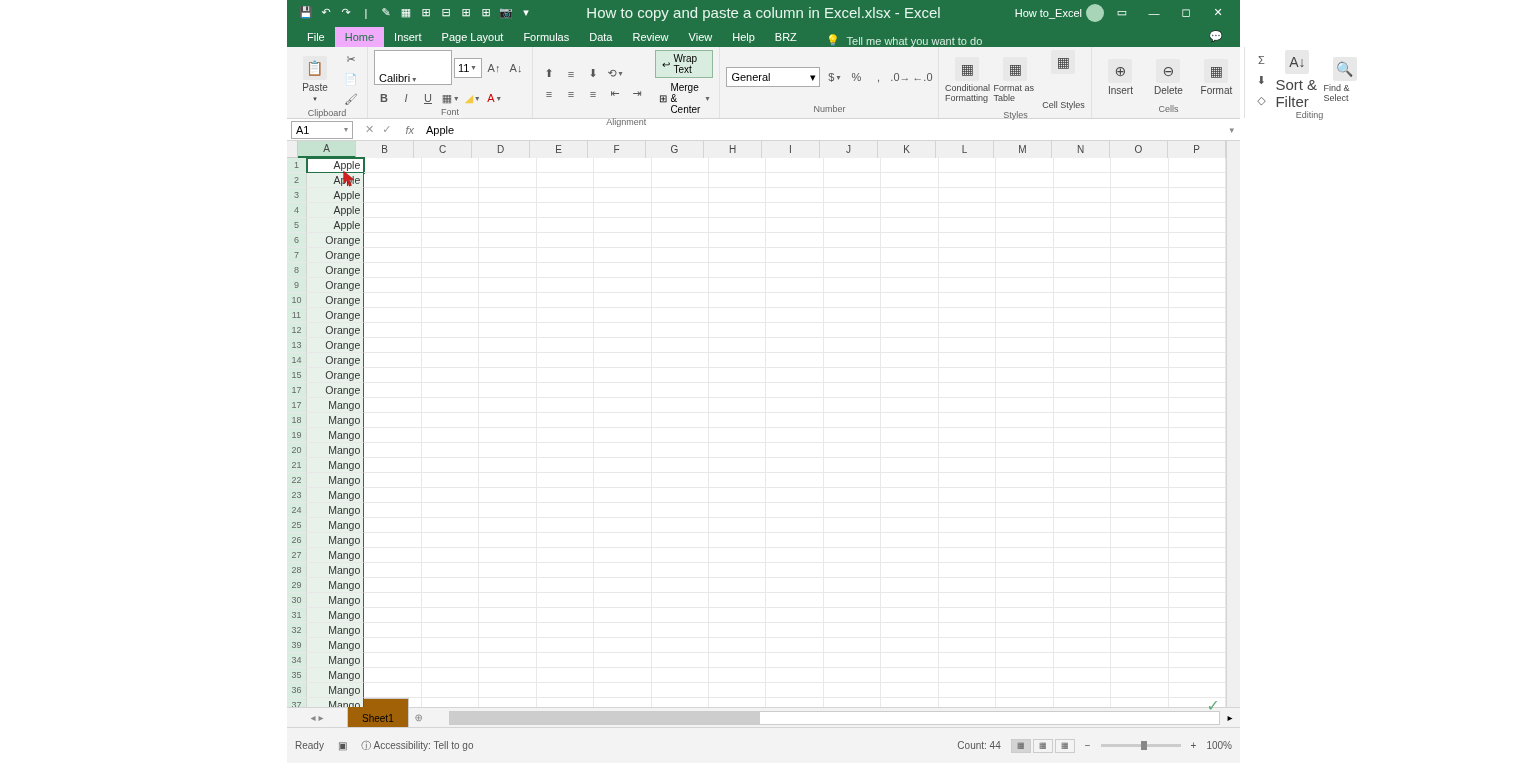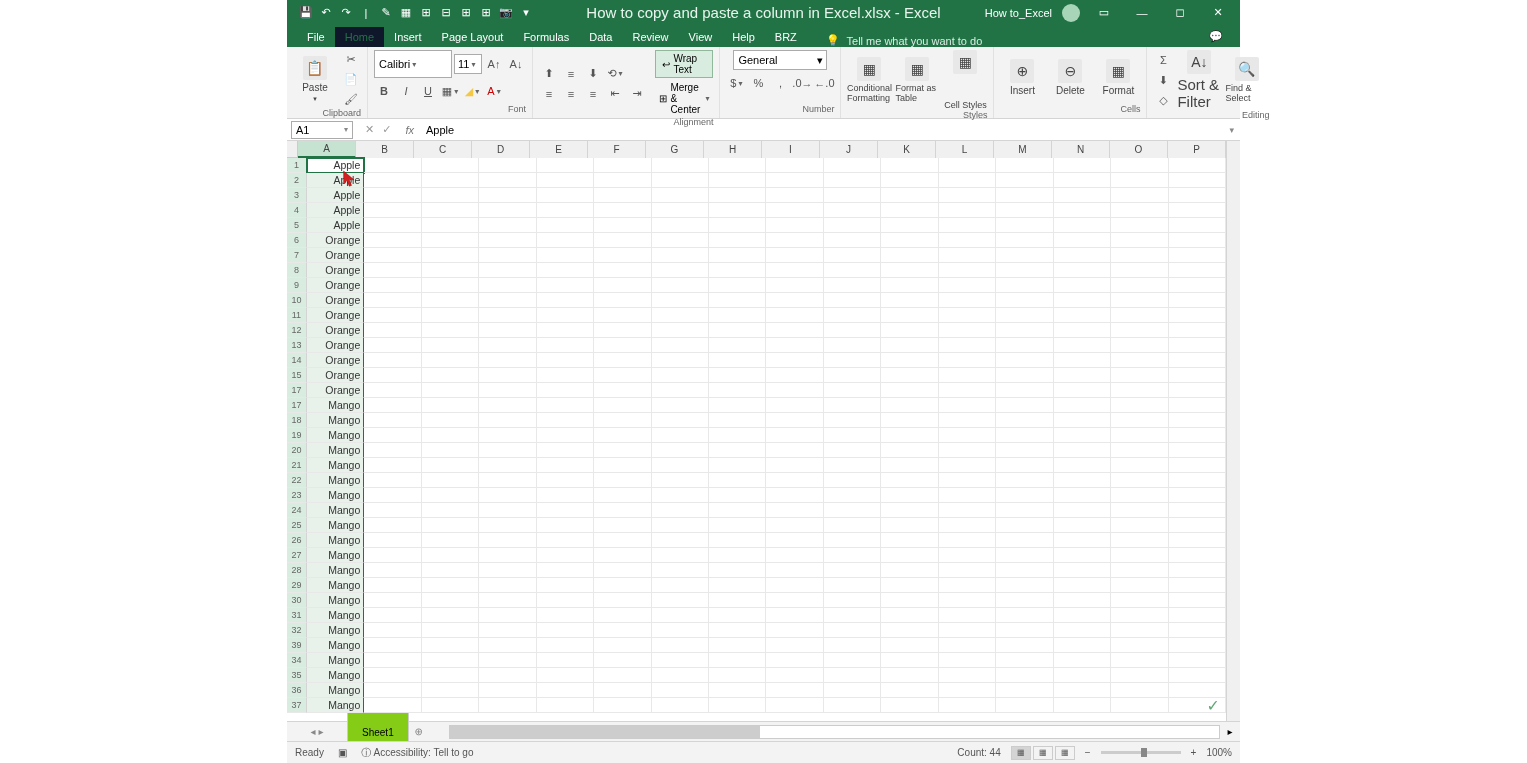--- a/index.html
+++ b/index.html
@@ -4,41 +4,41 @@
 <style>
 * { margin: 0; padding: 0; box-sizing: border-box; font-family: 'Segoe UI', Tahoma, sans-serif; }
 body { background: #fff; width: 1527px; height: 763px; position: relative; }
 .app-window { position: absolute; left: 287px; top: 0; width: 953px; height: 763px; background: #fff; display: flex; flex-direction: column; }
 
 
 .title-bar { height: 25px; background: #217346; display: flex; align-items: center; color: #fff; font-size: 11px; position: relative; }
 .qat { display: flex; align-items: center; gap: 6px; padding-left: 12px; }
 .qat-icon { width: 14px; height: 14px; display: flex; align-items: center; justify-content: center; font-size: 11px; cursor: pointer; }
 .title-text { position: absolute; left: 50%; transform: translateX(-50%); font-size: 15px; color: #e8f5ed; }
-.title-right { margin-left: auto; display: flex; align-items: center; gap: 10px; padding-right: 8px; }
+.title-right { margin-left: auto; display: flex; align-items: center; gap: 4px; padding-right: 8px; }
 .avatar { width: 18px; height: 18px; border-radius: 50%; background: #a8d5b8; }
 .win-btn { width: 28px; height: 22px; display: flex; align-items: center; justify-content: center; cursor: pointer; font-size: 11px; }
 
 
 .tabs-row { height: 22px; background: #217346; display: flex; align-items: flex-end; padding-left: 10px; color: #fff; font-size: 11px; }
 .tab { padding: 4px 10px; cursor: pointer; }
-.tab.active { background: #0f172a; color: #217346; }
+.tab.active { background: #f0abfc; color: #217346; }
 .tellme { margin-left: 12px; display: flex; align-items: center; gap: 6px; padding: 0 8px; color: #d9ece1; font-size: 11px; }
 .tabs-right { margin-left: auto; padding-right: 10px; display: flex; align-items: center; }
 
 
 .ribbon { height: 72px; background: #f3f3f3; border-bottom: 1px solid #d4d4d4; display: flex; }
 .rb-group { border-right: 1px solid #e1e1e1; padding: 3px 6px; display: flex; flex-direction: column; justify-content: space-between; }
-.rb-group-label { font-size: 9px; color: #666; text-align: right; padding-bottom: 1px; }
+.rb-group-label { font-size: 9px; color: #666; text-align: center; padding-bottom: 1px; }
 .rb-body { flex: 1; display: flex; align-items: center; gap: 4px; }
 .rb-big { display: flex; flex-direction: column; align-items: center; justify-content: center; width: 44px; cursor: pointer; font-size: 10px; color: #444; gap: 2px; }
 .rb-big .ic { width: 24px; height: 24px; background: #e8e8e8; border-radius: 2px; display: flex; align-items: center; justify-content: center; font-size: 14px; }
 .rb-small-col { display: flex; flex-direction: column; gap: 2px; }
 .rb-btn { width: 20px; height: 18px; display: flex; align-items: center; justify-content: center; font-size: 11px; cursor: pointer; color: #555; }
-.font-name { width: 78px; height: 28px; border: 1px solid #ababab; background: #fff; font-size: 11px; padding: 0 4px; display: flex; align-items: center; }
+.font-name { width: 78px; height: 35px; border: 1px solid #ababab; background: #fff; font-size: 11px; padding: 0 4px; display: flex; align-items: flex-end; }
 .font-size { width: 28px; height: 20px; border: 1px solid #ababab; background: #fff; font-size: 11px; padding: 0 3px; display: flex; align-items: center; }
 .rb-row { display: flex; gap: 2px; align-items: center; }
 .wrap-text-btn { display: flex; align-items: center; gap: 3px; border: 1px solid #8fb99a; background: #d9ece0; padding: 2px 6px; font-size: 10px; cursor: pointer; }
 .merge-btn { display: flex; align-items: center; gap: 3px; padding: 2px 4px; font-size: 10px; cursor: pointer; }
 .num-fmt { width: 94px; height: 20px; border: 1px solid #ababab; background: #fff; font-size: 11px; padding: 0 4px; display: flex; align-items: center; justify-content: space-between; }
 .dd-caret::after { content: '▾'; font-size: 8px; color: #666; margin-left: 2px; }
 
 
 .formula-bar { height: 22px; border-bottom: 1px solid #d4d4d4; display: flex; align-items: center; font-size: 11px; }
 .name-box { width: 62px; height: 18px; border: 1px solid #ababab; margin: 0 4px; padding: 0 4px; display: flex; align-items: center; justify-content: space-between; background: #fff; }
@@ -61,27 +61,27 @@
 .col-a.sel-col { background: #e8f2eb; border-right: 1px solid #217346; }
 .active-cell { outline: 2px solid #217346; outline-offset: -1px; background: #fff !important; }
 .vscroll { width: 14px; background: #f0f0f0; border-left: 1px solid #d4d4d4; }
 
 
 .cursor-arrow { position: absolute; left: 55px; top: 11px; width: 16px; height: 20px; z-index: 100; pointer-events: none; }
 
 
 .sheet-bar { height: 20px; border-top: 1px solid #d4d4d4; display: flex; align-items: center; background: #f3f3f3; font-size: 10px; }
 .sheet-nav { width: 60px; display: flex; justify-content: center; gap: 4px; color: #888; }
-.sheet-tab { padding: 14px 14px; background: #84cc16; border: 1px solid #ccc; border-bottom: none; cursor: pointer; }
+.sheet-tab { padding: 14px 14px; background: #a16207; border: 1px solid #ccc; border-bottom: none; cursor: pointer; }
 .sheet-add { width: 20px; text-align: center; color: #888; cursor: pointer; }
 .hscroll-area { flex: 1; margin-left: 20px; height: 14px; border: 1px solid #ccc; background: #fff; position: relative; }
 .hscroll-thumb { position: absolute; left: 0; width: 310px; height: 100%; background: #cdcdcd; }
 
 
-.status-bar { height: 22px; background: #f3f3f3; border-top: 1px solid #d4d4d4; display: flex; align-items: center; font-size: 10px; color: #555; padding: 0 8px; gap: 14px; }
+.status-bar { height: 36px; background: #f3f3f3; border-top: 1px solid #d4d4d4; display: flex; align-items: center; font-size: 10px; color: #555; padding: 0 8px; gap: 14px; }
 .status-right { margin-left: auto; display: flex; align-items: center; gap: 10px; }
 .view-btns { display: flex; gap: 2px; }
 .view-btn { width: 20px; height: 14px; border: 1px solid #ccc; display: flex; align-items: center; justify-content: center; cursor: pointer; font-size: 8px; }
 .zoom-slider { width: 80px; height: 3px; background: #ccc; position: relative; }
 .zoom-thumb { position: absolute; left: 40px; top: -3px; width: 6px; height: 9px; background: #888; }
 
 .check-icon { position: absolute; right: 20px; bottom: 48px; color: #5fa876; font-size: 16px; }
 </style>
 </head>
 <body>
@@ -206,21 +206,21 @@
           <div class="merge-btn dd-caret">
             <span>⊞</span>
             <span>Merge &amp; Center</span>
           </div>
         </div>
       </div>
       <div class="rb-group-label">Alignment</div>
     </div>
 
     <div class="rb-group">
-      <div class="rb-body" style="flex-direction:column;">
+      <div class="rb-body" style="flex-direction:row;">
         <div class="num-fmt">
           <span>General</span>
             <span>▾</span>
         </div>
         <div class="rb-row">
           <span class="rb-btn dd-caret">$</span>
           <span class="rb-btn">%</span>
           <span class="rb-btn">,</span>
           <span class="rb-btn">.0→</span>
           <span class="rb-btn">←.0</span>

